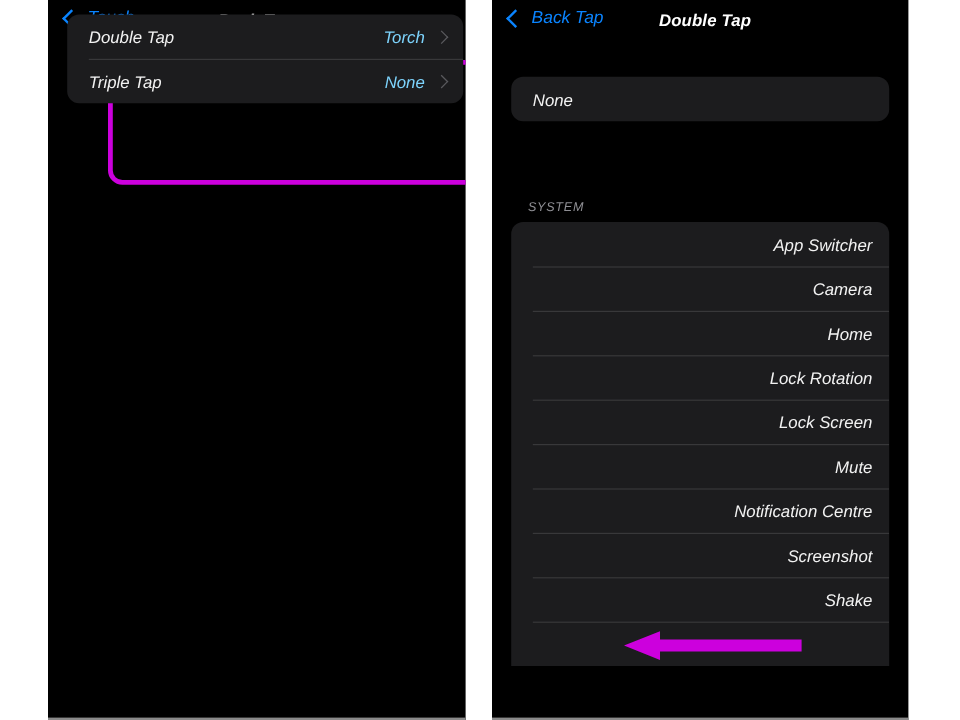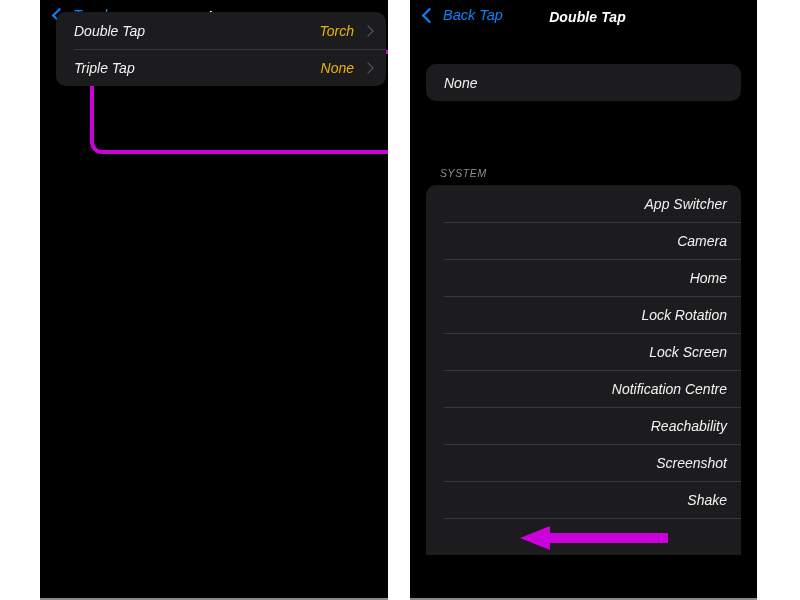--- a/index.html
+++ b/index.html
@@ -99,21 +99,21 @@
     height: 1px;
     background: #38383a;
   }
   .row-label {
     color: #f2f2f2;
     font-size: 14px;
     flex: 1 1 auto;
     white-space: nowrap;
   }
   .row-value {
-    color: #eab308;
+    color: #7dd3fc;
     font-size: 14px;
     margin-right: 10px;
     white-space: nowrap;
   }
   .disclosure {
     display: inline-block;
     width: 7px;
     height: 7px;
     border-top: 1.7px solid #5a5a5e;
     border-right: 1.7px solid #5a5a5e;
@@ -242,24 +242,24 @@
       <div class="row">
         <span class="row-label">Home</span>
       </div>
       <div class="row">
         <span class="row-label">Lock Rotation</span>
       </div>
       <div class="row">
         <span class="row-label">Lock Screen</span>
       </div>
       <div class="row">
+        <span class="row-label">Mute</span>
+      </div>
+      <div class="row">
         <span class="row-label">Notification Centre</span>
-      </div>
-      <div class="row">
-        <span class="row-label">Reachability</span>
       </div>
       <div class="row">
         <span class="row-label">Screenshot</span>
       </div>
       <div class="row">
         <span class="row-label">Shake</span>
       </div>
       <div class="row"></div>
     </div>
 

